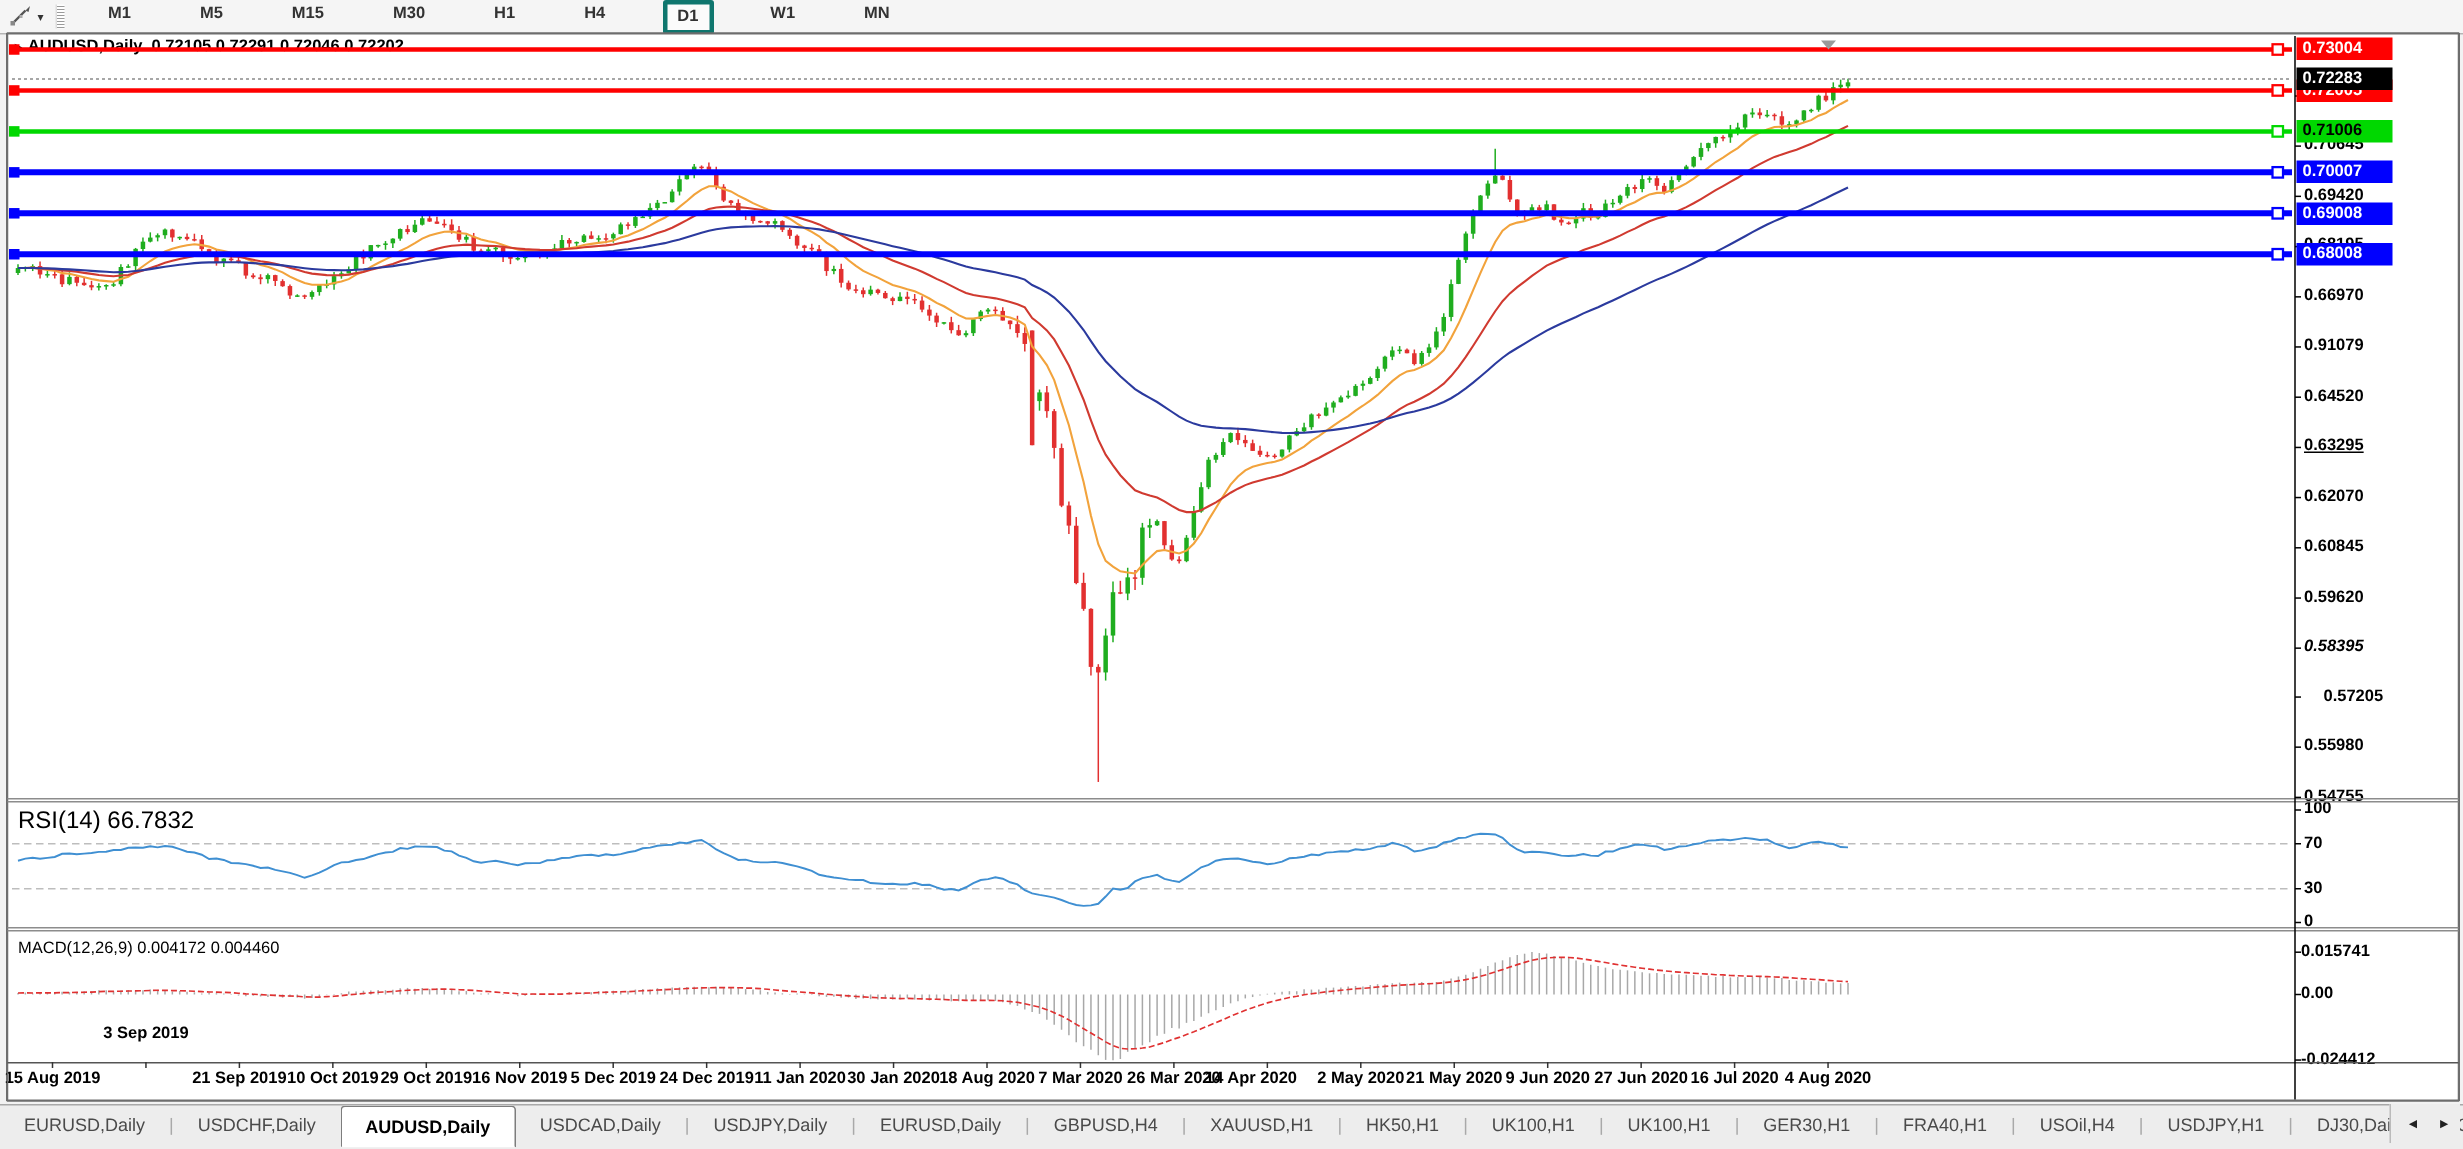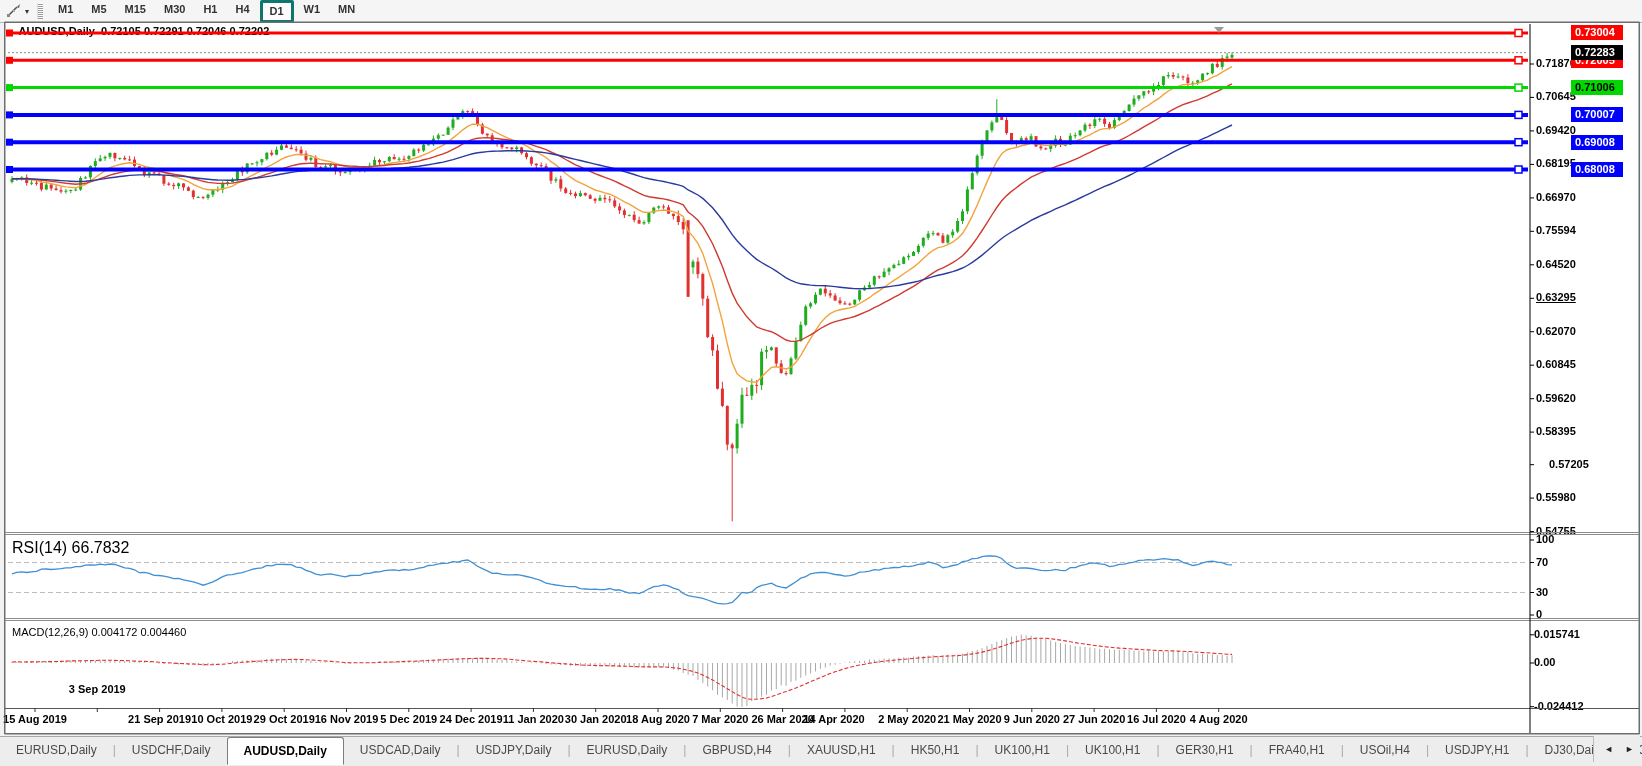--- a/index.html
+++ b/index.html
@@ -3,31 +3,31 @@
 <meta charset="utf-8">
 <style>
   html,body{margin:0;padding:0;background:#e9e9e9;font-family:"Liberation Sans",sans-serif;}
   #app{position:relative;width:1642px;height:766px;background:#f2f2f2;overflow:hidden;}
   
   #toolbar{position:absolute;left:0;top:0;width:1642px;height:22px;background:#f5f5f5;display:flex;align-items:center;border-bottom:1px solid #b5b5b5;}
   .tool-icon{display:flex;align-items:center;height:20px;padding:0 4px;margin-left:2px;cursor:pointer;}
   .tool-icon svg{display:block;}
   .caret{font-size:8px;color:#333;margin-left:3px;}
   .grip{width:5px;height:16px;margin:0 6px 0 4px;background:repeating-linear-gradient(#fff 0 1px,#9a9a9a 1px 2px);border-left:1px solid #ddd;}
-  .tfbtn{font-size:11px;font-weight:bold;color:#333;padding:2px 7px;margin:0 1px;border:1px solid transparent;border-radius:2px;cursor:pointer;line-height:13px;}
+  .tfbtn{font-size:11px;font-weight:bold;color:#333;padding:2px 7px;margin:0 15px;border:1px solid transparent;border-radius:2px;cursor:pointer;line-height:13px;}
   .tfbtn.active{background:#fbfbfb;border:3px solid #0f766e;}
   
   #chart-frame{position:absolute;left:4px;top:22px;width:1636px;height:712px;background:#ffffff;border:1px solid #6e6e6e;box-sizing:border-box;}
   #labels-layer,#chart-layer,#boxes-layer{position:absolute;left:0;top:0;width:1642px;height:766px;pointer-events:none;}
   #labels-layer{z-index:1;}
   #chart-layer{z-index:2;}
   #boxes-layer{z-index:3;}
   #chart-layer svg{position:absolute;left:0;top:0;}
   .lab{position:absolute;font-size:11px;font-weight:bold;color:#000;white-space:nowrap;}
-  .pricebox{position:absolute;left:1531px;width:52px;height:15px;font-size:11px;font-weight:bold;line-height:15px;padding-left:4px;box-sizing:border-box;white-space:nowrap;margin-left:40px;}
+  .pricebox{position:absolute;left:1531px;width:64px;height:15px;font-size:11px;font-weight:bold;line-height:15px;padding-left:4px;box-sizing:border-box;white-space:nowrap;}
   #chart-title{position:absolute;left:10px;top:25px;z-index:1;font-size:11px;font-weight:bold;color:#000;white-space:nowrap;}
   #chart-title .mk{font-size:9px;margin-right:4px;}
   #rsi-label{position:absolute;left:12px;top:539px;z-index:1;font-size:16px;color:#000;white-space:nowrap;}
   #macd-label{position:absolute;left:12px;top:626px;z-index:1;font-size:11px;color:#000;white-space:nowrap;}
   
   #tabbar{position:absolute;left:0;top:736px;width:1642px;height:30px;background:#ededed;border-top:1px solid #a8a8a8;display:flex;align-items:stretch;overflow:hidden;}
   .tab{font-size:12px;color:#4a4a4a;padding:0 16px;line-height:26px;height:26px;cursor:pointer;white-space:nowrap;}
   .tab.active{background:#ffffff;border:1px solid #7d7d7d;border-bottom:1px solid #ffffff;border-radius:3px 3px 0 0;font-weight:bold;color:#000;}
   .tabsep{color:#a9a9a9;line-height:26px;font-size:12px;}
   #tab-arrows{position:absolute;right:2px;top:736px;height:26px;display:flex;align-items:center;z-index:4;background:#ededed;border-left:1px solid #bbb;padding-left:4px;}
@@ -74,27 +74,27 @@
       <span>RSI(14)</span> <span>66.7832</span>
     </div>
     <div id="macd-label">
       <span>MACD(12,26,9)</span> <span>0.004172</span> <span>0.004460</span>
     </div>
   <div class="lab" style="left: 1536px; top: 56.9727px;">0.71870</div>
       <div class="lab" style="left: 1536px; top: 90.4426px;">0.70645</div>
       <div class="lab" style="left: 1536px; top: 123.913px;">0.69420</div>
       <div class="lab" style="left: 1536px; top: 157.383px;">0.68195</div>
       <div class="lab" style="left: 1536px; top: 190.852px;">0.66970</div>
-      <div class="lab" style="left: 1536px; top: 224.322px;">0.75594</div>
+      <div class="lab" style="left: 1536px; top: 224.322px;">0.91079</div>
       <div class="lab" style="left: 1536px; top: 257.792px;">0.64520</div>
       <div class="lab" style="left: 1536px; top: 291.262px; text-decoration: underline;">0.63295</div>
       <div class="lab" style="left: 1536px; top: 324.732px;">0.62070</div>
       <div class="lab" style="left: 1536px; top: 358.202px;">0.60845</div>
       <div class="lab" style="left: 1536px; top: 391.672px;">0.59620</div>
-      <div class="lab" style="left: 1536px; top: 425.142px;">0.58395</div>
+      <div class="lab" style="left: 1536px; top: 425.142px; font-style: italic;">0.58395</div>
       <div class="lab" style="left: 1536px; top: 457.656px; margin-left: 13px;">0.57205</div>
       <div class="lab" style="left: 1536px; top: 491.126px;">0.55980</div>
       <div class="lab" style="left: 1536px; top: 524.596px;">0.54755</div>
       <div class="lab" style="left: 1536px; top: 533px;">100</div>
       <div class="lab" style="left: 1536px; top: 555.5px;">70</div>
       <div class="lab" style="left: 1536px; top: 585.5px;">30</div>
       <div class="lab" style="left: 1536px; top: 608px;">0</div>
       <div class="lab" style="left: 1534px; top: 627.79px;">0.015741</div>
       <div class="lab" style="left: 1534px; top: 656px;">0.00</div>
       <div class="lab" style="left: 1534px; top: 699.749px;">-0.024412</div>

